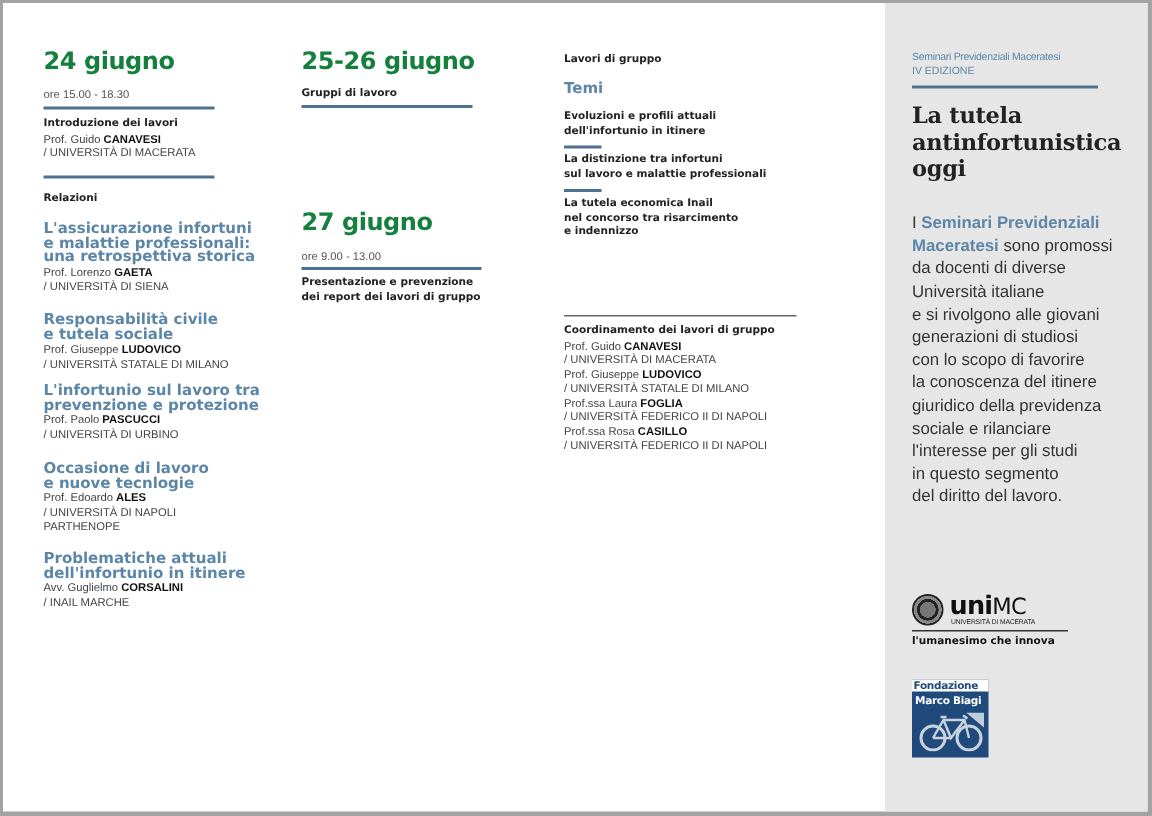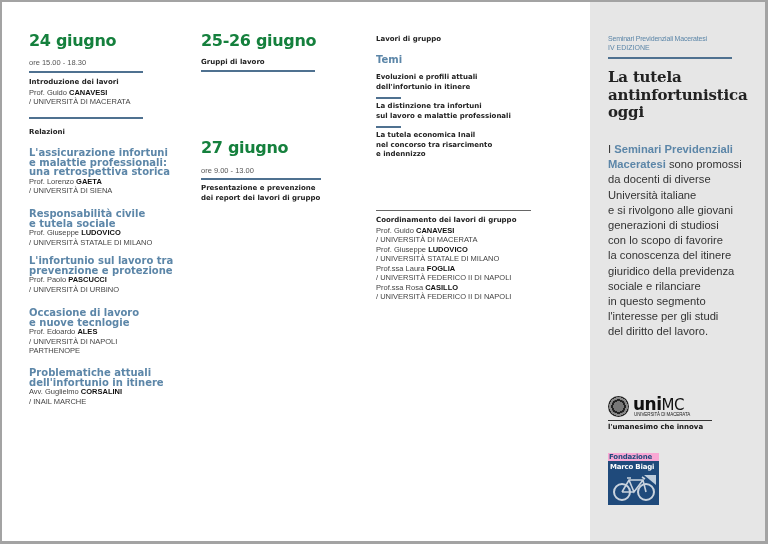--- a/index.html
+++ b/index.html
@@ -24,21 +24,21 @@
   .body-text { font-size: 11.2px; color: #333; line-height: 15.2px; }
   .body-text .hl { color: #5c86a8; font-weight: bold; }
   .logo-unimc { position: absolute; left: 608px; top: 396px; width: 104px; height: 40px; }
   .seal { position: absolute; left: 0; top: 0; width: 21px; height: 21px; border-radius: 50%; background: radial-gradient(circle, #777 0 35%, #222 36% 48%, #888 49% 62%, #222 63% 100%); }
   .uni-word { position: absolute; left: 25px; top: -2px; font-family: "DejaVu Sans", sans-serif; font-weight: bold; font-size: 17px; color: #111; letter-spacing: -0.5px; }
   .uni-word span { font-weight: normal; font-size: 15px; }
   .uni-sub { position: absolute; left: 26px; top: 16px; font-size: 4.5px; color: #222; letter-spacing: -0.1px; }
   .uni-rule { position: absolute; left: 0; top: 24px; width: 104px; height: 1px; background: #333; }
   .uni-motto { position: absolute; left: 0; top: 27px; font-family: "DejaVu Sans", sans-serif; font-weight: bold; font-size: 7px; color: #111; }
   .fmb { position: absolute; left: 608px; top: 453px; width: 51px; height: 52px; background: #1f4a7b; }
-  .fmb-t1 { position: absolute; left: 2px; top: 0px; font-family: "DejaVu Sans", sans-serif; font-weight: bold; font-size: 7px; color: #1f4a7b; background: #f9a8d4; width: 51px; letter-spacing: -0.2px; }
+  .fmb-t1 { position: absolute; left: 2px; top: 0px; font-family: "DejaVu Sans", sans-serif; font-weight: bold; font-size: 7px; color: #1f4a7b; background: #ffffff; width: 51px; letter-spacing: -0.2px; }
   .fmb-t2 { position: absolute; left: 2px; top: 10px; font-family: "DejaVu Sans", sans-serif; font-weight: bold; font-size: 7px; color: #fff; letter-spacing: -0.2px; }
   .fmb-bike { position: absolute; left: 4px; top: 22px; }
 </style>
 </head>
 <body>
 
 <div class="frame"></div>
 
 <div class="abs date" style="left:29px; top:31px;">24 giugno</div>
 <div class="abs time" style="left:29px; top:58px;">ore 15.00 - 18.30</div>
@@ -152,22 +152,22 @@
   <div class="body-text"><span>I </span><span class="hl">Seminari Previdenziali</span></div>
   <div class="body-text"><span class="hl">Maceratesi</span><span> sono promossi</span></div>
   <div class="body-text">da docenti di diverse</div>
   <div class="body-text">Università italiane</div>
   <div class="body-text">e si rivolgono alle giovani</div>
   <div class="body-text">generazioni di studiosi</div>
   <div class="body-text">con lo scopo di favorire</div>
   <div class="body-text">la conoscenza del itinere</div>
   <div class="body-text">giuridico della previdenza</div>
   <div class="body-text">sociale e rilanciare</div>
+  <div class="body-text">l'interesse per gli studi</div>
   <div class="body-text">in questo segmento</div>
-  <div class="body-text">l'interesse per gli studi</div>
   <div class="body-text">del diritto del lavoro.</div>
 </div>
 
 <div class="logo-unimc">
   <div class="seal"></div>
   <div class="uni-word"><span style="font-weight:bold;font-size:17px;">uni</span><span>MC</span></div>
   <div class="uni-sub">UNIVERSITÀ DI MACERATA</div>
   <div class="uni-rule"></div>
   <div class="uni-motto">l'umanesimo che innova</div>
 </div>

